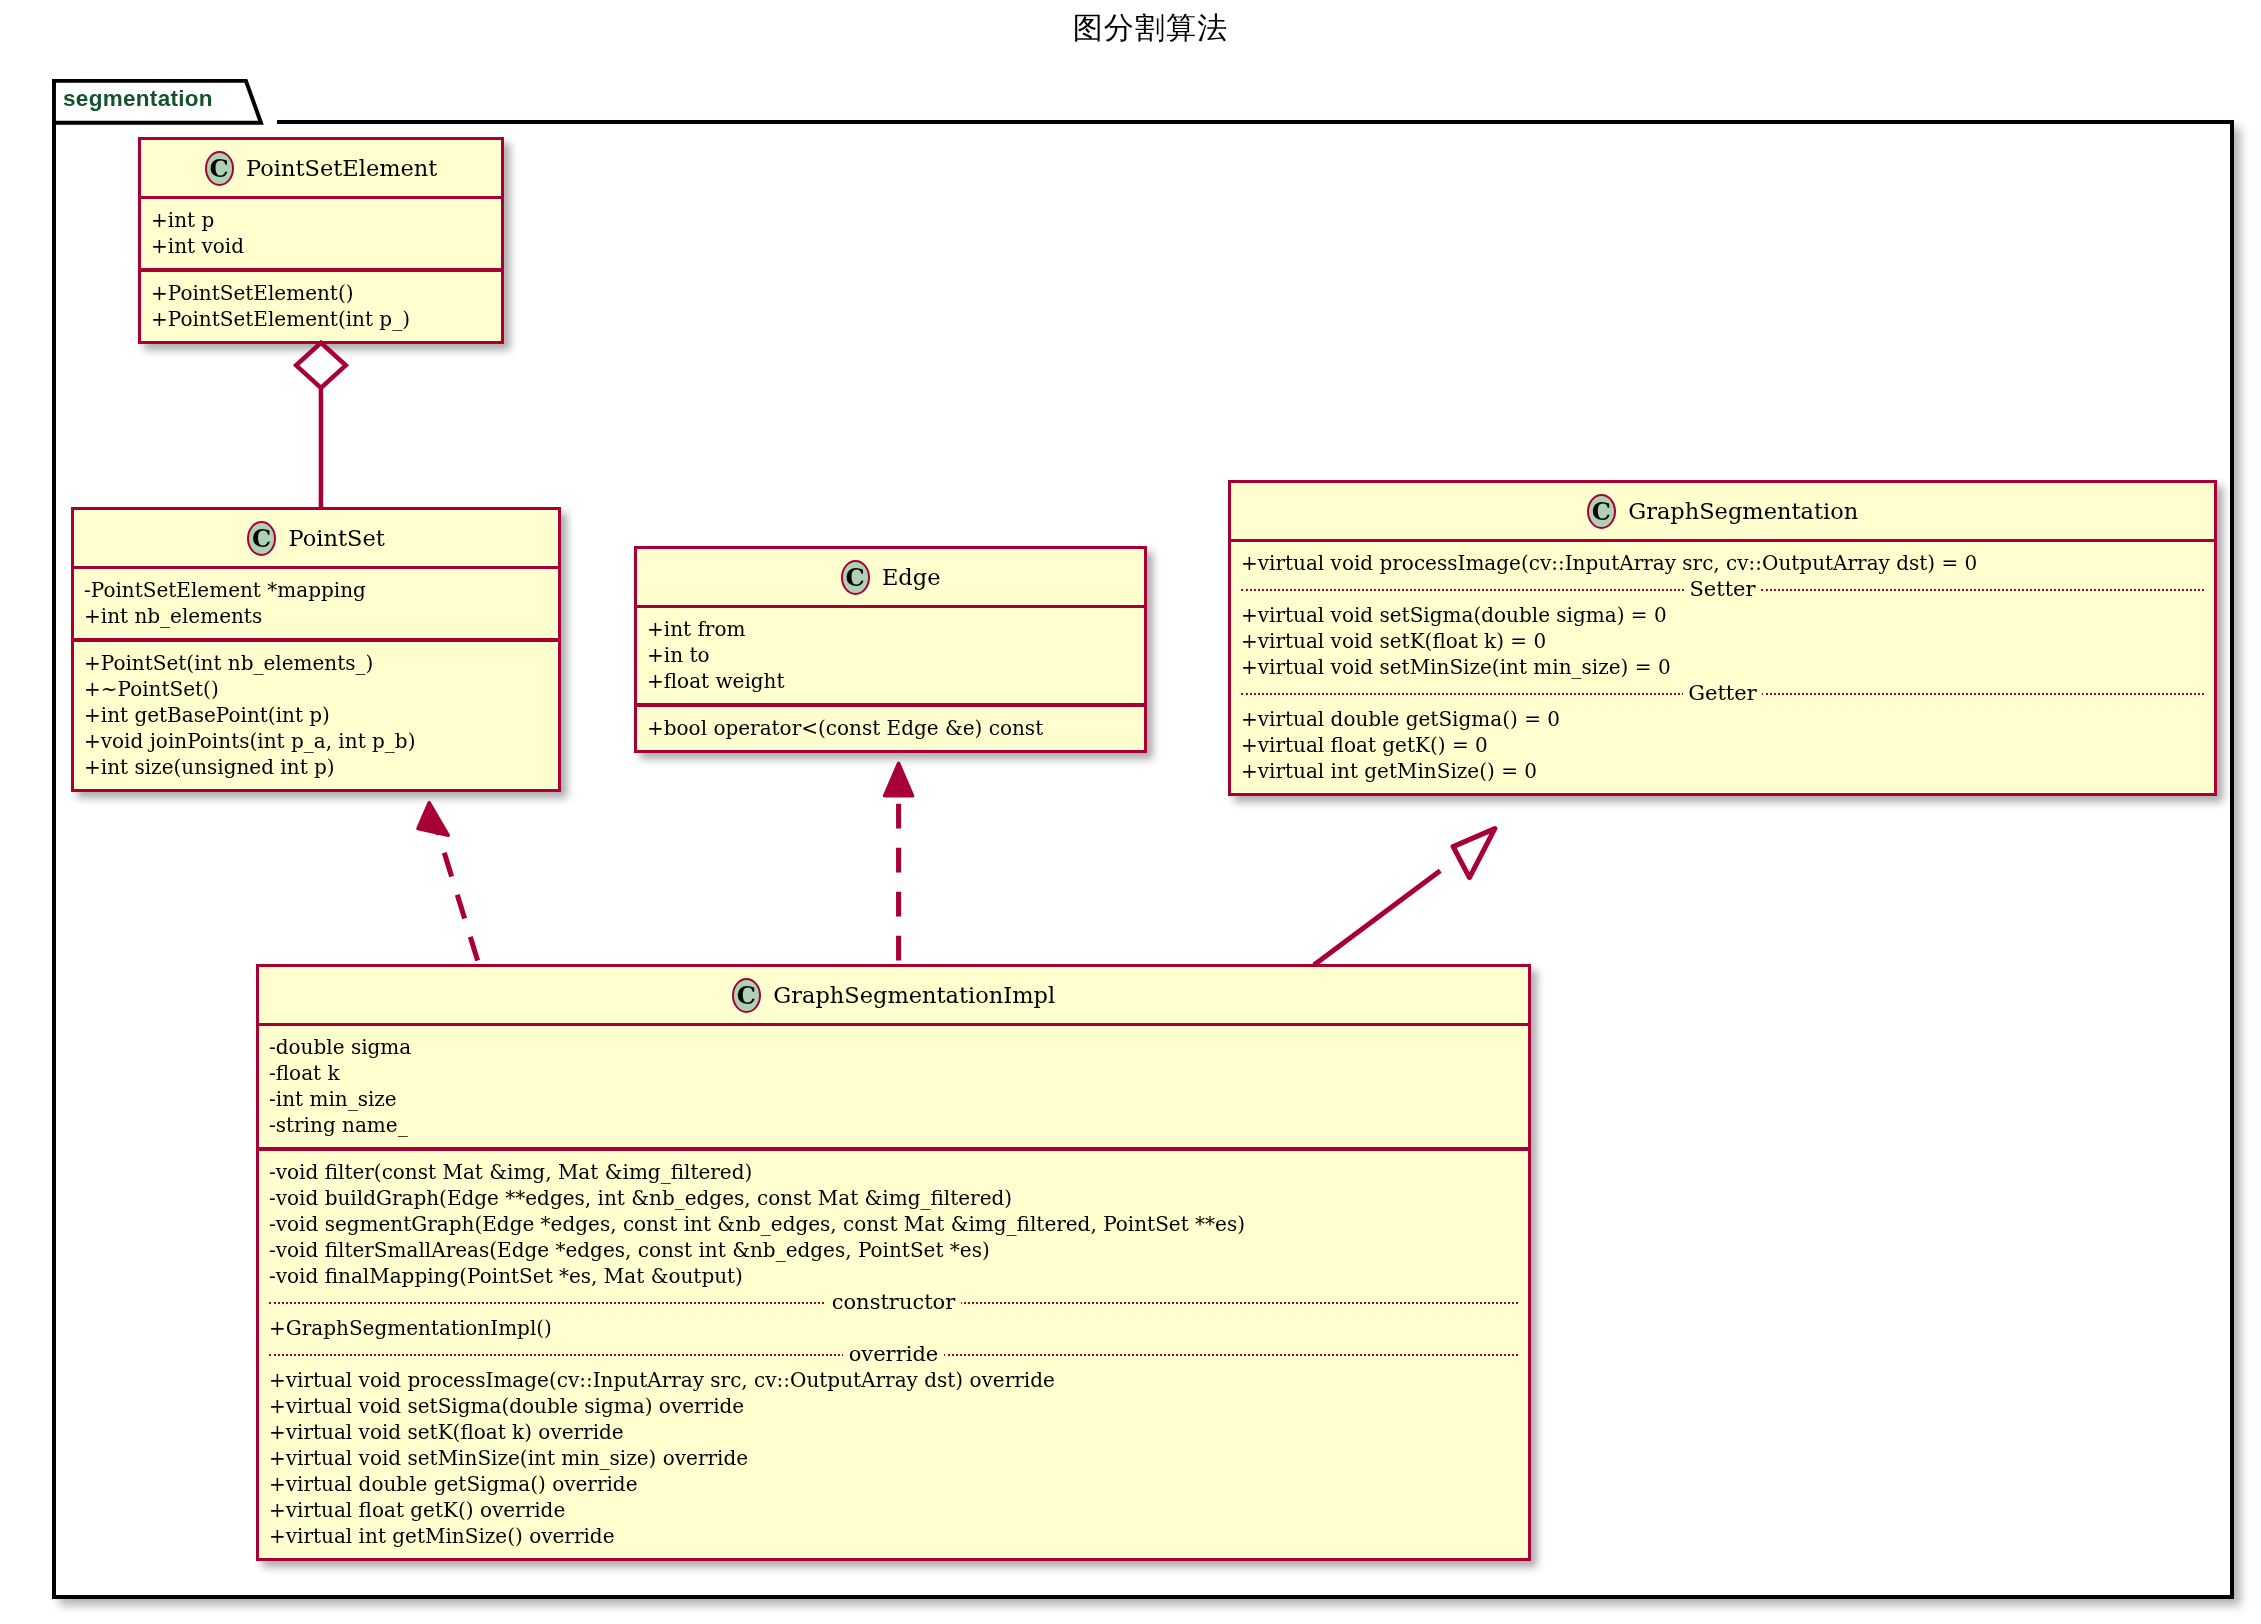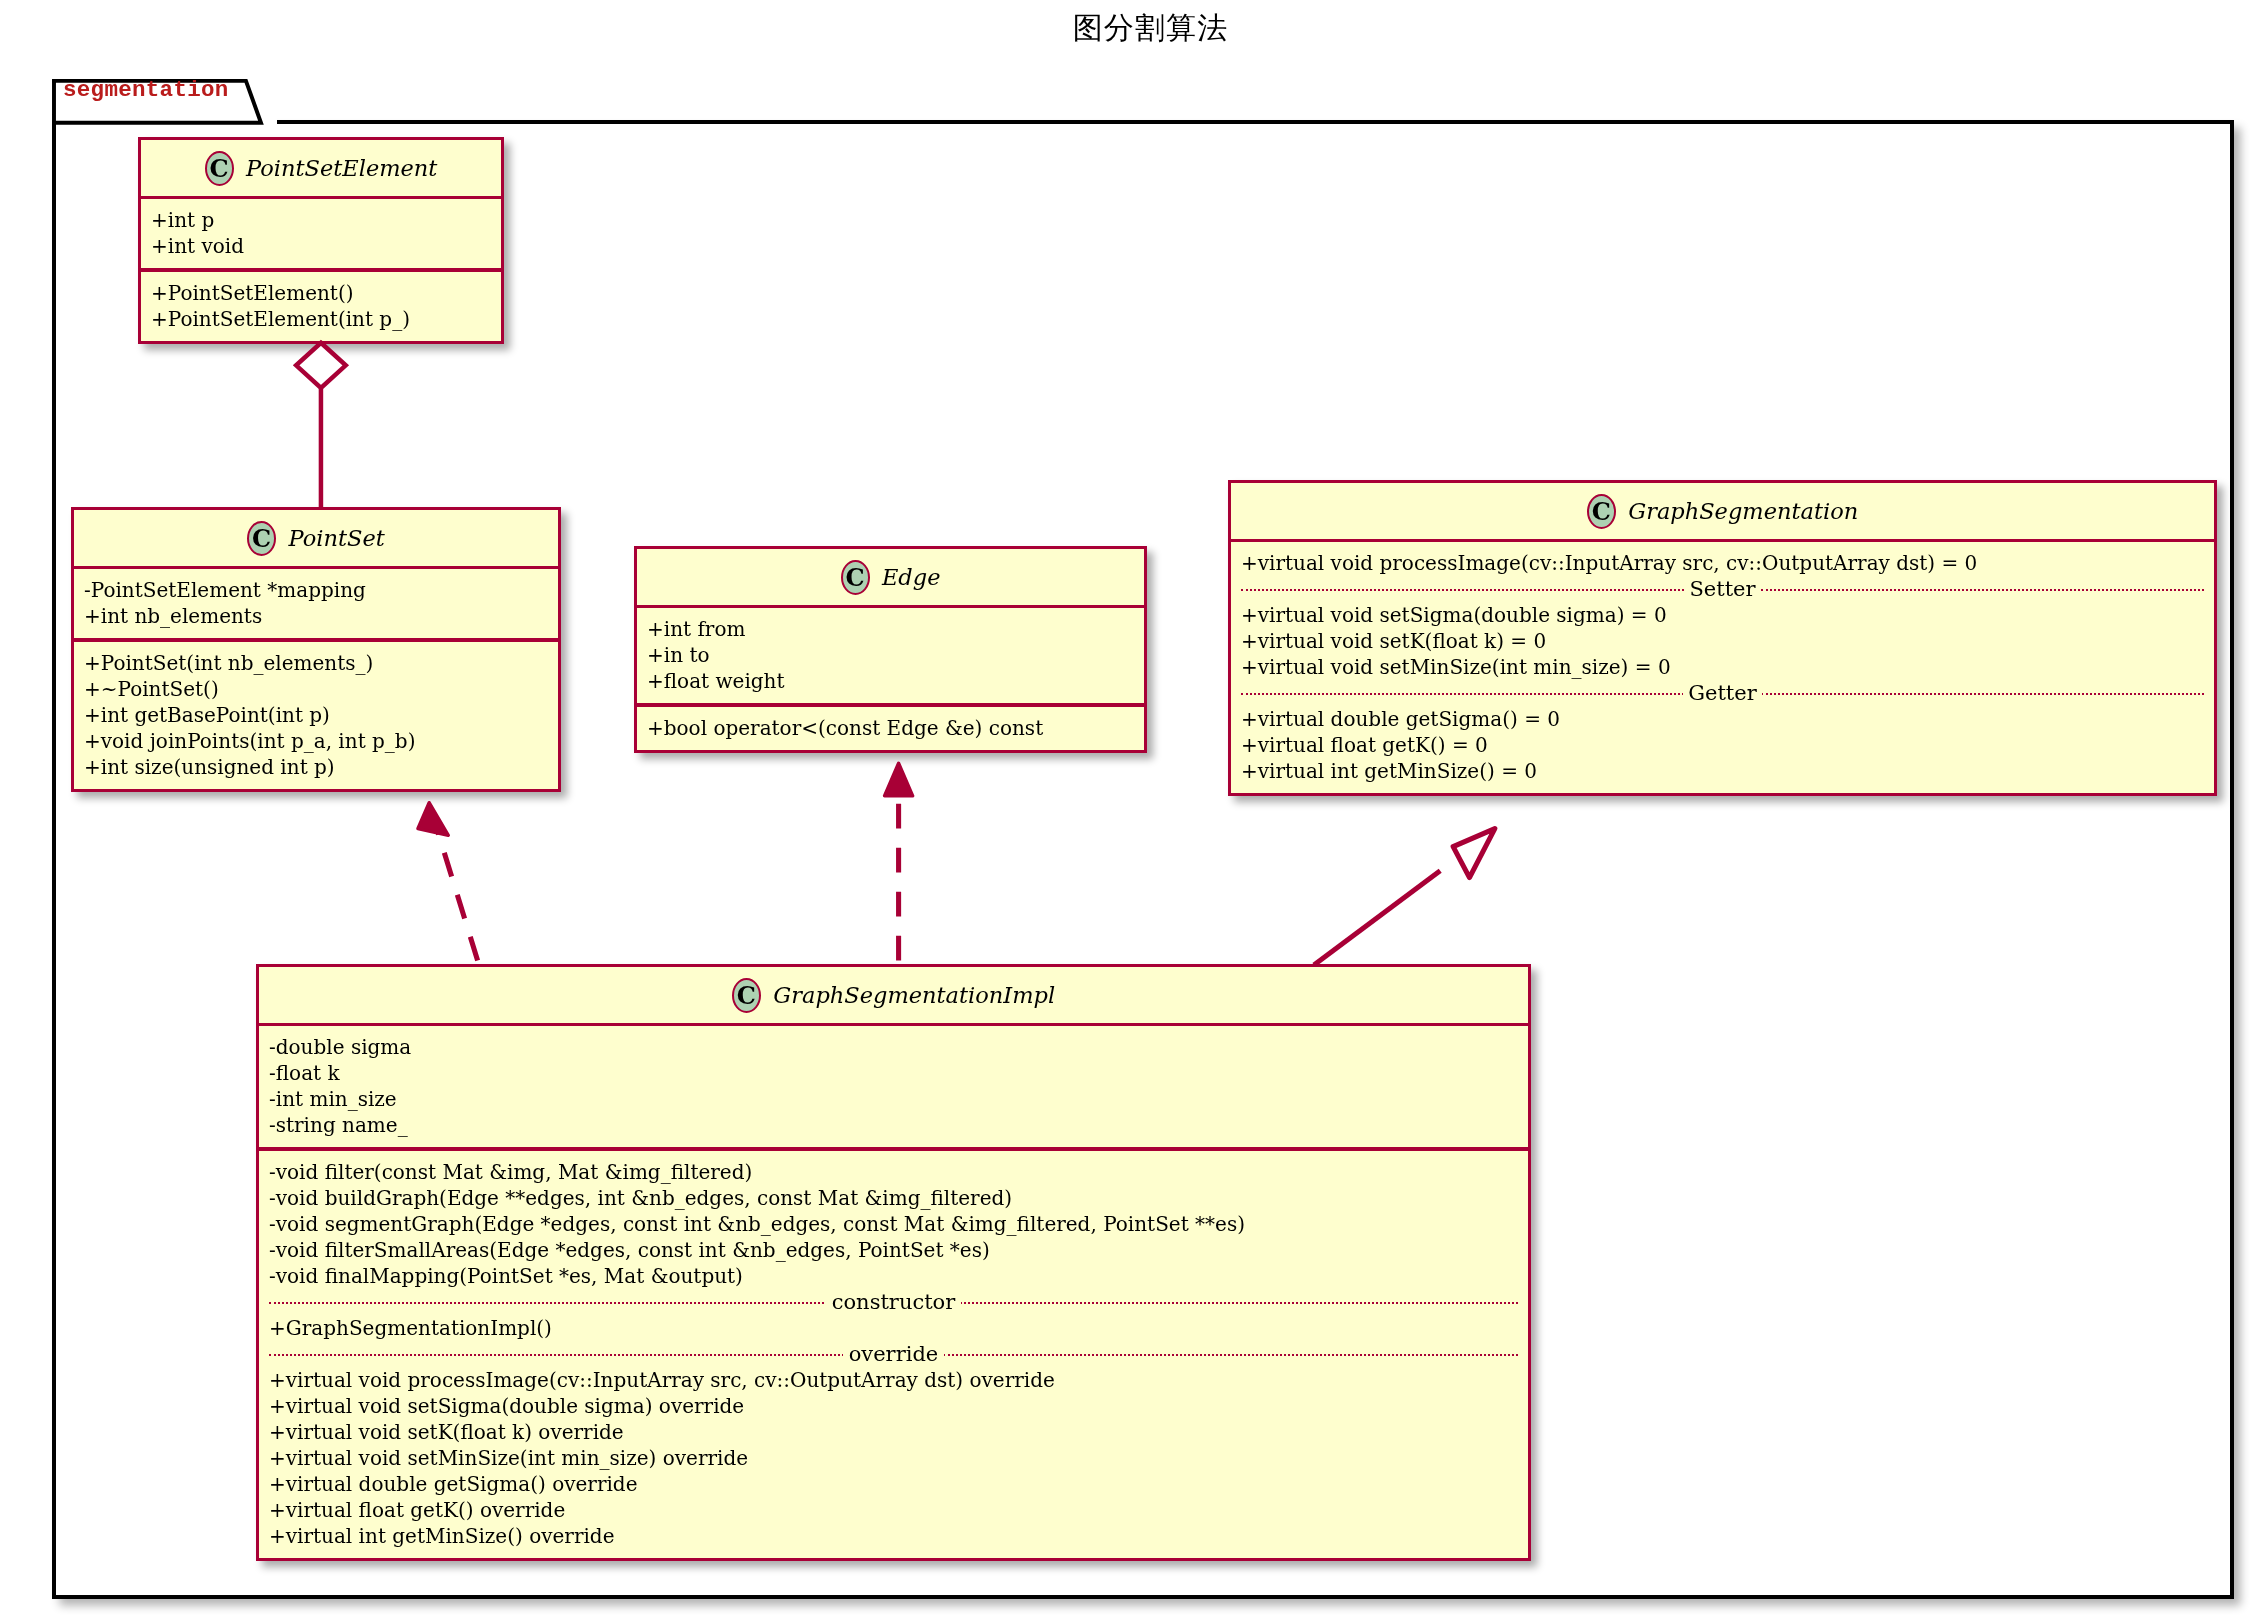--- a/index.html
+++ b/index.html
@@ -50,25 +50,25 @@
     top: 79px;
     width: 225px;
     height: 45px;
     background: #FFFFFF;
     z-index: 5;
   }
   .package-tab svg { display: block; }
   .package-tab-label {
     position: absolute;
     left: 43px;
-    top: 77px;
-    font-family: Liberation Mono, monospace;
+    top: 86px;
+    font-family: Liberation Sans, sans-serif;
     font-weight: bold;
     font-size: 22.5px;
-    color: #b91c1c;
+    color: #14532d;
     z-index: 6;
     letter-spacing: 0.3px;
   }
 
   
   .uml-class {
     position: absolute;
     background: #FEFECE;
     border: 3.4px solid #A80036;
     box-sizing: border-box;
@@ -98,21 +98,20 @@
     color: #000000;
     box-sizing: border-box;
     flex: none;
   }
   .uml-class-name {
     margin-left: 12.4px;
     font-family: "DejaVu Serif", serif;
     font-size: 22.5px;
     color: #000000;
     white-space: nowrap;
-    font-style: italic;
   }
   .uml-divider {
     height: 3.4px;
     background: #A80036;
     font-size: 0;
     line-height: 0;
   }
   .uml-compartment {
     padding: 8px 10px 9px 10px;
     box-sizing: border-box;

